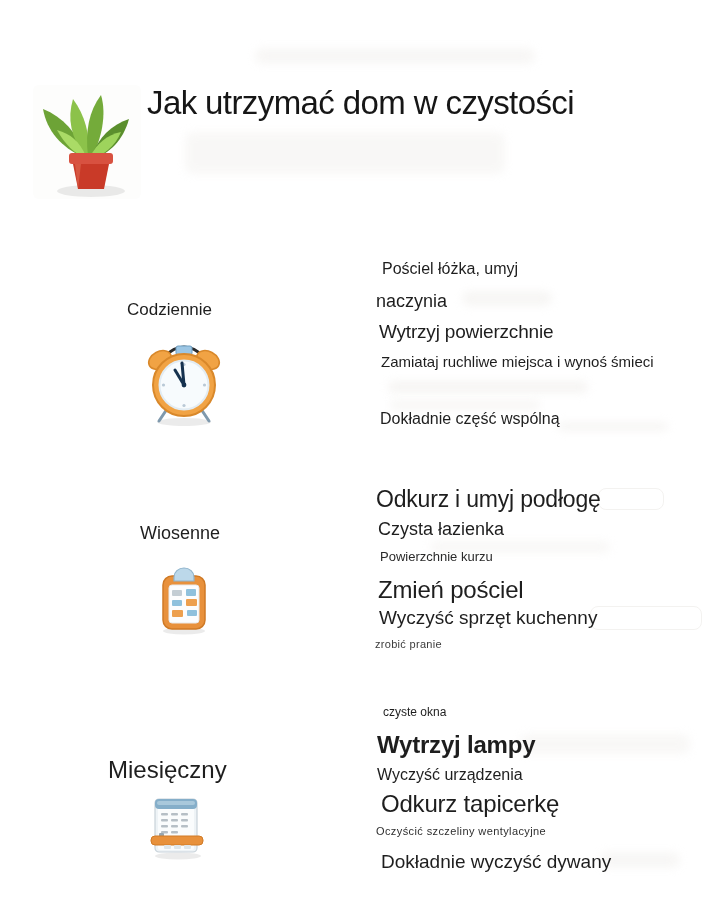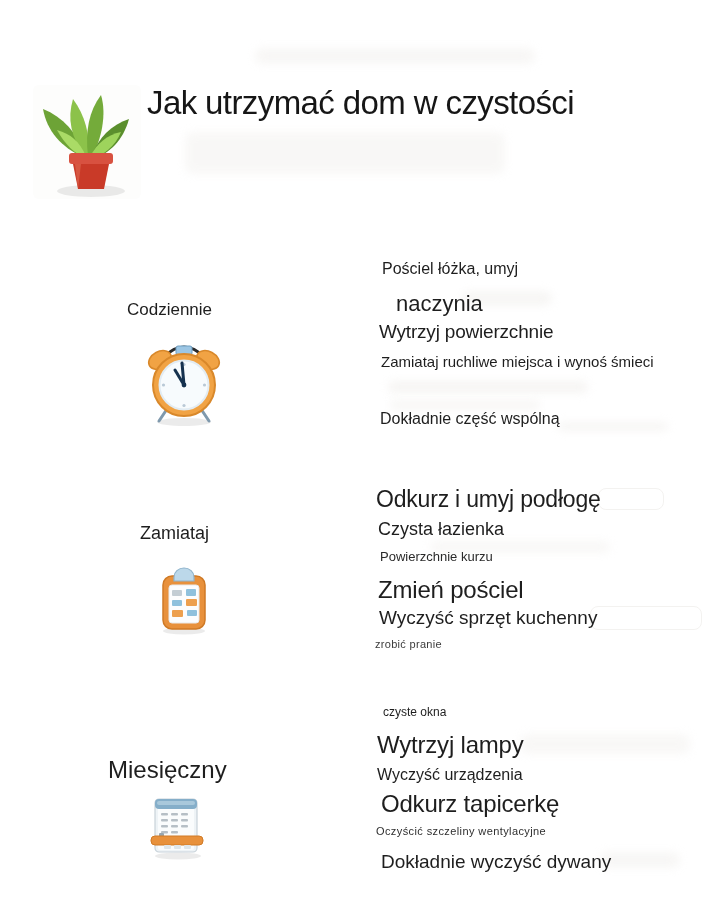--- a/index.html
+++ b/index.html
@@ -10,36 +10,36 @@
   .txt{position:absolute;white-space:nowrap;line-height:1.15;color:#1e1e1e;}
   .med{font-weight:500;letter-spacing:-0.2px;}
   .icon{position:absolute;}
   .ghost{position:absolute;background:#efedea;border-radius:8px;pointer-events:none;}
   .ghost.blur{filter:blur(4px);}
   .ghost.outline{background:transparent;border:1px solid #f0efec;}
   #title{left:147px;top:52px;font-size:33px;font-weight:500;letter-spacing:-0.6px;color:#161616;}
   
   #daily-label{left:127px;top:268px;font-size:17px;}
   #d0{left:382px;top:228px;font-size:16px;}
-  #d1{left:396px;top:259px;font-size:22px;}
+  #d1{left:376px;top:259px;font-size:18px;}
   #d2{left:379px;top:289px;font-size:19px;}
   #d3{left:381px;top:321px;font-size:15px;}
   #d4{left:380px;top:378px;font-size:16px;}
   
   #weekly-label{left:140px;top:491px;font-size:18px;}
   #w0{left:376px;top:454px;font-size:23px;}
   #w1{left:378px;top:487px;font-size:18px;}
   #w2{left:380px;top:518px;font-size:13px;color:#2a2a2a;}
   #w3{left:378px;top:544px;font-size:24px;}
   #w4{left:379px;top:575px;font-size:19px;}
   #w5{left:375px;top:606px;font-size:11px;color:#3c3c3c;letter-spacing:0.3px;}
   
   #monthly-label{left:108px;top:724px;font-size:24px;font-weight:500;}
   #m0{left:383px;top:674px;font-size:12px;}
-  #m1{left:377px;top:699px;font-size:24px;}
+  #m1{left:377px;top:699px;font-size:24px;font-weight:bold;}
   #m2{left:377px;top:734px;font-size:16px;}
   #m3{left:381px;top:758px;font-size:24px;}
   #m4{left:376px;top:793px;font-size:11px;letter-spacing:0.4px;color:#2e2e2e;}
   #m5{left:381px;top:819px;font-size:19px;}
   
   #seasonal-heading{left:113px;top:876px;font-size:41px;font-weight:700;color:#101010;letter-spacing:-0.5px;}
   #seasonal-ghost{left:468px;top:877px;font-size:31px;font-weight:700;color:#3f3f3f;opacity:0.92;}
   #seasonal-ghost-wash{position:absolute;left:455px;top:874px;width:90px;height:18px;background:#ffffff;opacity:.75;filter:blur(3px);}
   #seasonal-task{left:379px;top:884px;font-size:15px;letter-spacing:1.4px;color:#1b1b1b;}
 </style>
@@ -97,21 +97,21 @@
     <line x1="46" y1="51" x2="44" y2="29" stroke="#16324f" stroke-width="3" stroke-linecap="round"></line>
     <line x1="46" y1="51" x2="37" y2="36" stroke="#16324f" stroke-width="3" stroke-linecap="round"></line>
     <circle cx="46" cy="51" r="2.4" fill="#16324f"></circle>
   </svg>
   <div id="d0" class="txt">Pościel łóżka, umyj</div>
   <div id="d1" class="txt">naczynia</div>
   <div id="d2" class="txt med">Wytrzyj powierzchnie</div>
   <div id="d3" class="txt">Zamiataj ruchliwe miejsca i wynoś śmieci</div>
   <div id="d4" class="txt">Dokładnie część wspólną</div>
 
-  <div id="weekly-label" class="txt">Zamiataj</div>
+  <div id="weekly-label" class="txt">Wiosenne</div>
   <svg class="icon" style="left:159px;top:535px;" width="50" height="68" viewBox="0 0 50 68">
     <ellipse cx="25" cy="64" rx="21" ry="3.5" fill="#000000" opacity="0.08"></ellipse>
     <rect x="4" y="9" width="42" height="53" rx="9" fill="#e8913c" stroke="#cf7a26" stroke-width="1.5"></rect>
     <path d="M15,10 a10,9 0 0 1 20,0 v4 h-20 z" fill="#bcd8ea" stroke="#8fb4cc" stroke-width="1.2"></path>
     <rect x="10" y="18" width="30" height="38" rx="3" fill="#fcfdfe" stroke="#e9e9e9" stroke-width="1"></rect>
     <rect x="13" y="23" width="10" height="6" rx="1" fill="#c3cdd4"></rect>
     <rect x="27" y="22" width="10" height="7" rx="1" fill="#8fc1dd"></rect>
     <rect x="13" y="33" width="10" height="6" rx="1" fill="#8fc1dd"></rect>
     <rect x="27" y="32" width="11" height="7" rx="1" fill="#eda04f"></rect>
     <rect x="13" y="43" width="11" height="7" rx="1" fill="#eda04f"></rect>

